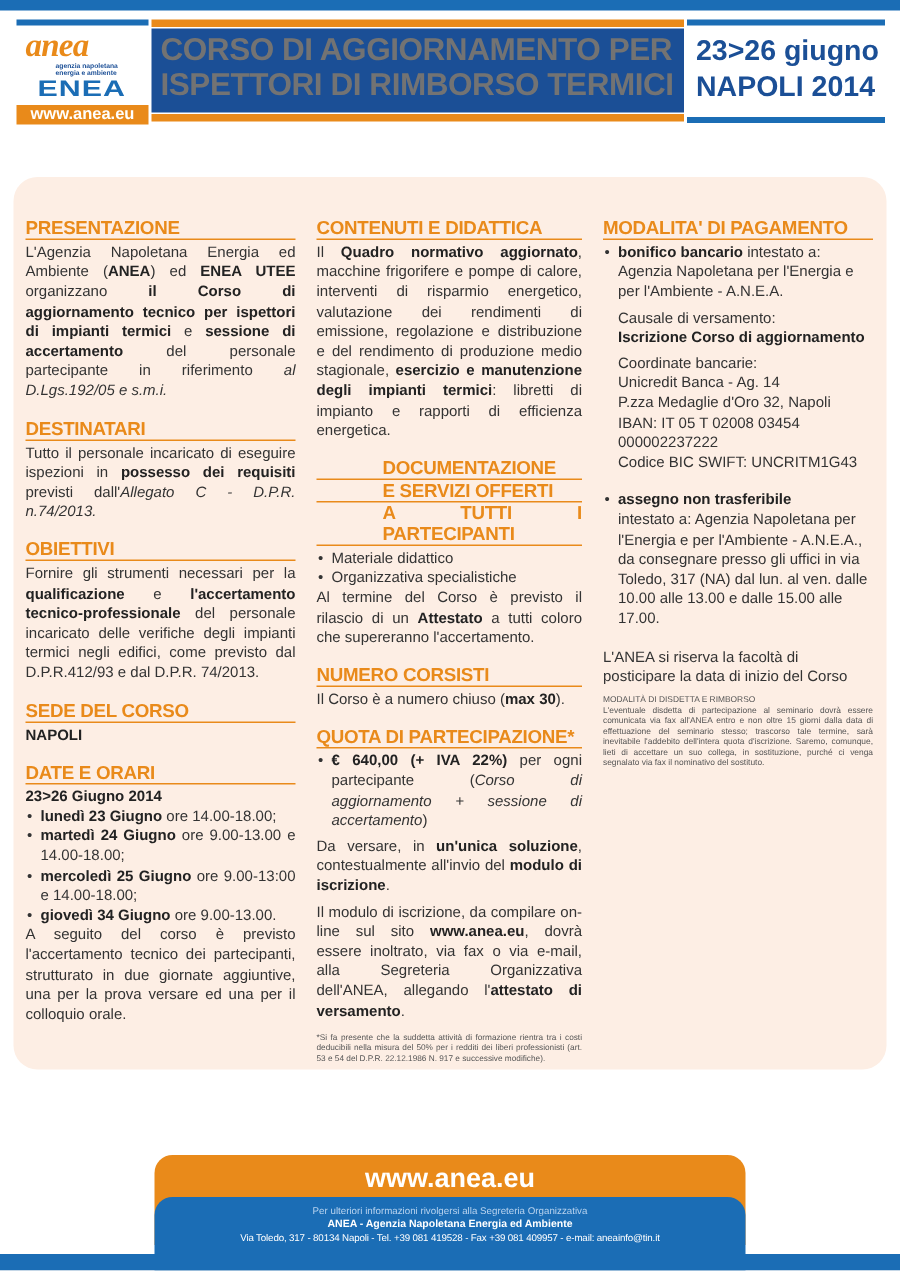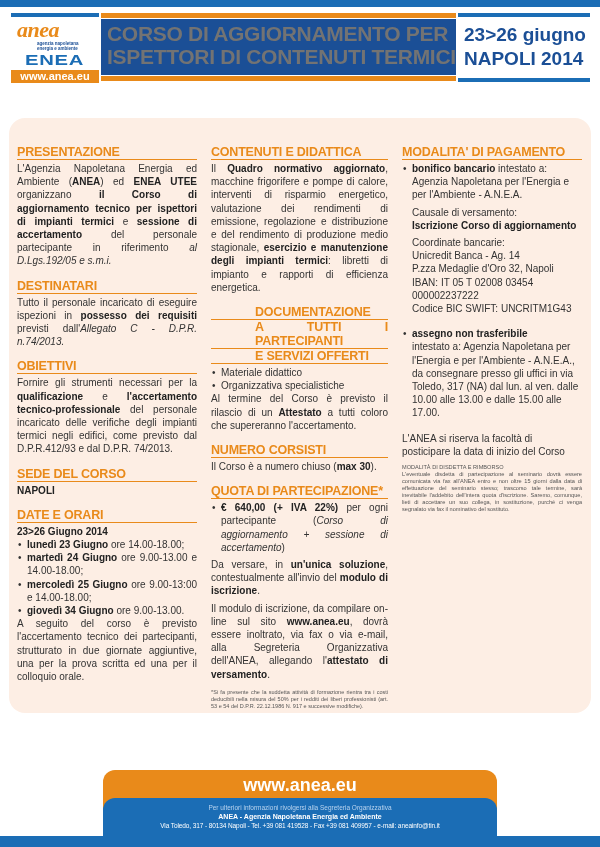--- a/index.html
+++ b/index.html
@@ -71,21 +71,21 @@
   <div class="logo-anea-sub">agenzia napoletana energia e ambiente</div>
   <div class="logo-enea">ENEA</div>
   <div class="logo-url">www.anea.eu</div>
 </div>
 
 <div class="title-band">
   <div class="title-orange-top"></div>
   <div class="title-blue"></div>
   <div class="title-orange-bot"></div>
   <div class="title-line l1">CORSO DI AGGIORNAMENTO PER</div>
-  <div class="title-line l2">ISPETTORI DI CONTENUTI TERMICI</div>
+  <div class="title-line l2">ISPETTORI DI RIMBORSO TERMICI</div>
 </div>
 
 <div class="date-block">
   <div class="date-line-top"></div>
   <div class="date-text d1">23&gt;26 giugno</div>
   <div class="date-text d2">NAPOLI 2014</div>
   <div class="date-line-bot"></div>
 </div>
 
 <div class="main-panel"></div>
@@ -107,34 +107,34 @@
     <div class="sec-h">SEDE DEL CORSO</div>
     <div class="b">NAPOLI</div>
   </div>
   <div class="sec">
     <div class="sec-h">DATE E ORARI</div>
     <div class="b">23&gt;26 Giugno 2014</div>
     <div class="bullet"><span class="b">lunedì 23 Giugno</span><span> ore 14.00-18.00;</span></div>
     <div class="bullet"><span class="b">martedì 24 Giugno</span><span> ore 9.00-13.00 e 14.00-18.00;</span></div>
     <div class="bullet"><span class="b">mercoledì 25 Giugno</span><span> ore 9.00-13:00 e 14.00-18.00;</span></div>
     <div class="bullet"><span class="b">giovedì 34 Giugno</span><span> ore 9.00-13.00.</span></div>
-    <div>A seguito del corso è previsto l'accertamento tecnico dei partecipanti, strutturato in due giornate aggiuntive, una per la prova scritta ed una per il colloquio orale.</div>
+    <div>A seguito del corso è previsto l'accertamento tecnico dei partecipanti, strutturato in due giornate aggiuntive, una per la prova versare ed una per il colloquio orale.</div>
   </div>
 </div>
 
 <div class="col c2">
   <div class="sec">
     <div class="sec-h">CONTENUTI E DIDATTICA</div>
     <div><span>Il </span><span class="b">Quadro normativo aggiornato</span><span>, macchine frigorifere e pompe di calore, interventi di risparmio energetico, valutazione dei rendimenti di emissione, regolazione e distribuzione e del rendimento di produzione medio stagionale, </span><span class="b">esercizio e manutenzione degli impianti termici</span><span>: libretti di impianto e rapporti di efficienza energetica.</span></div>
   </div>
   <div class="sec">
     <div class="sec-h multi">
       <span>DOCUMENTAZIONE</span>
+      <span>E SERVIZI OFFERTI</span>
       <span>A TUTTI I PARTECIPANTI</span>
-      <span>E SERVIZI OFFERTI</span>
     </div>
     <div class="bullet">Materiale didattico</div>
     <div class="bullet">Organizzativa specialistiche</div>
     <div><span>Al termine del Corso è previsto il rilascio di un </span><span class="b">Attestato</span><span> a tutti coloro che supereranno l'accertamento.</span></div>
   </div>
   <div class="sec">
     <div class="sec-h">NUMERO CORSISTI</div>
     <div><span>Il Corso è a numero chiuso (</span><span class="b">max 30</span><span>).</span></div>
   </div>
   <div class="sec">

